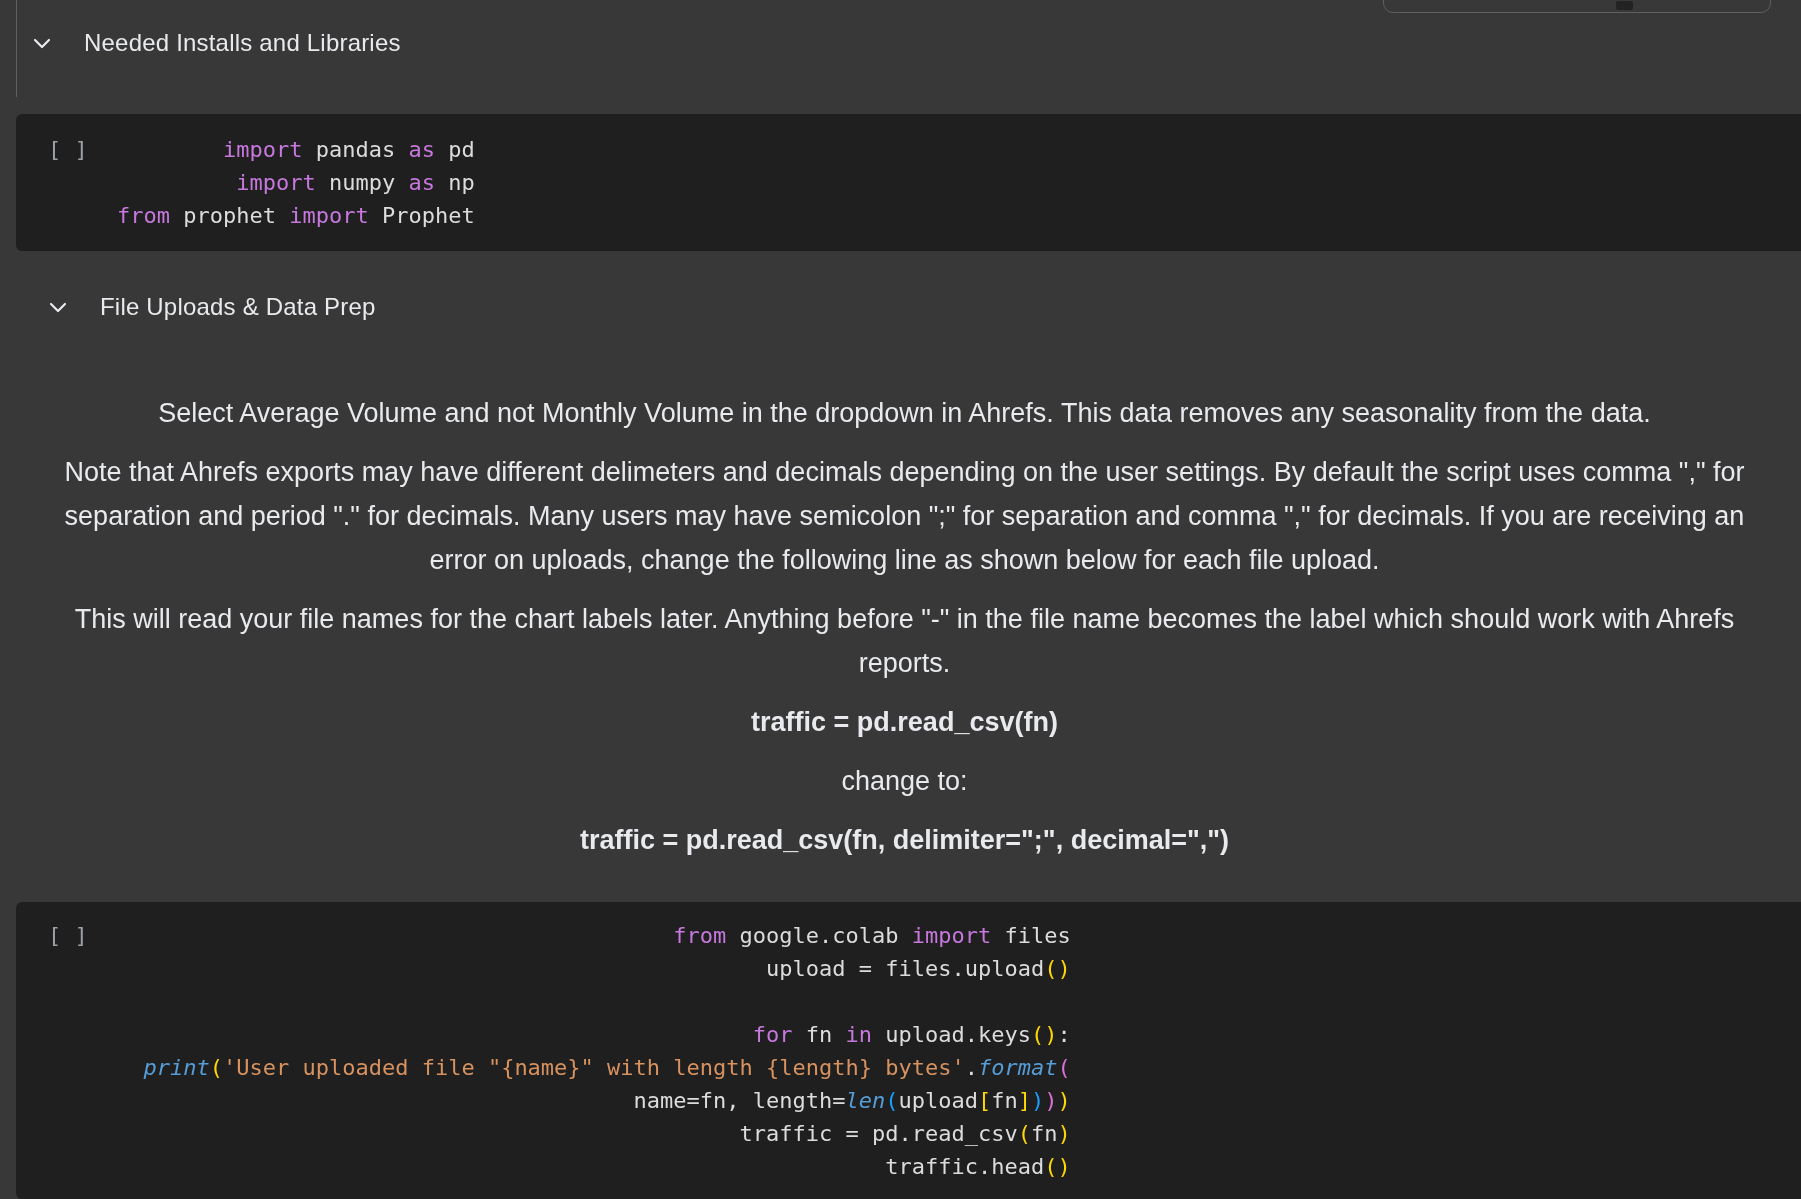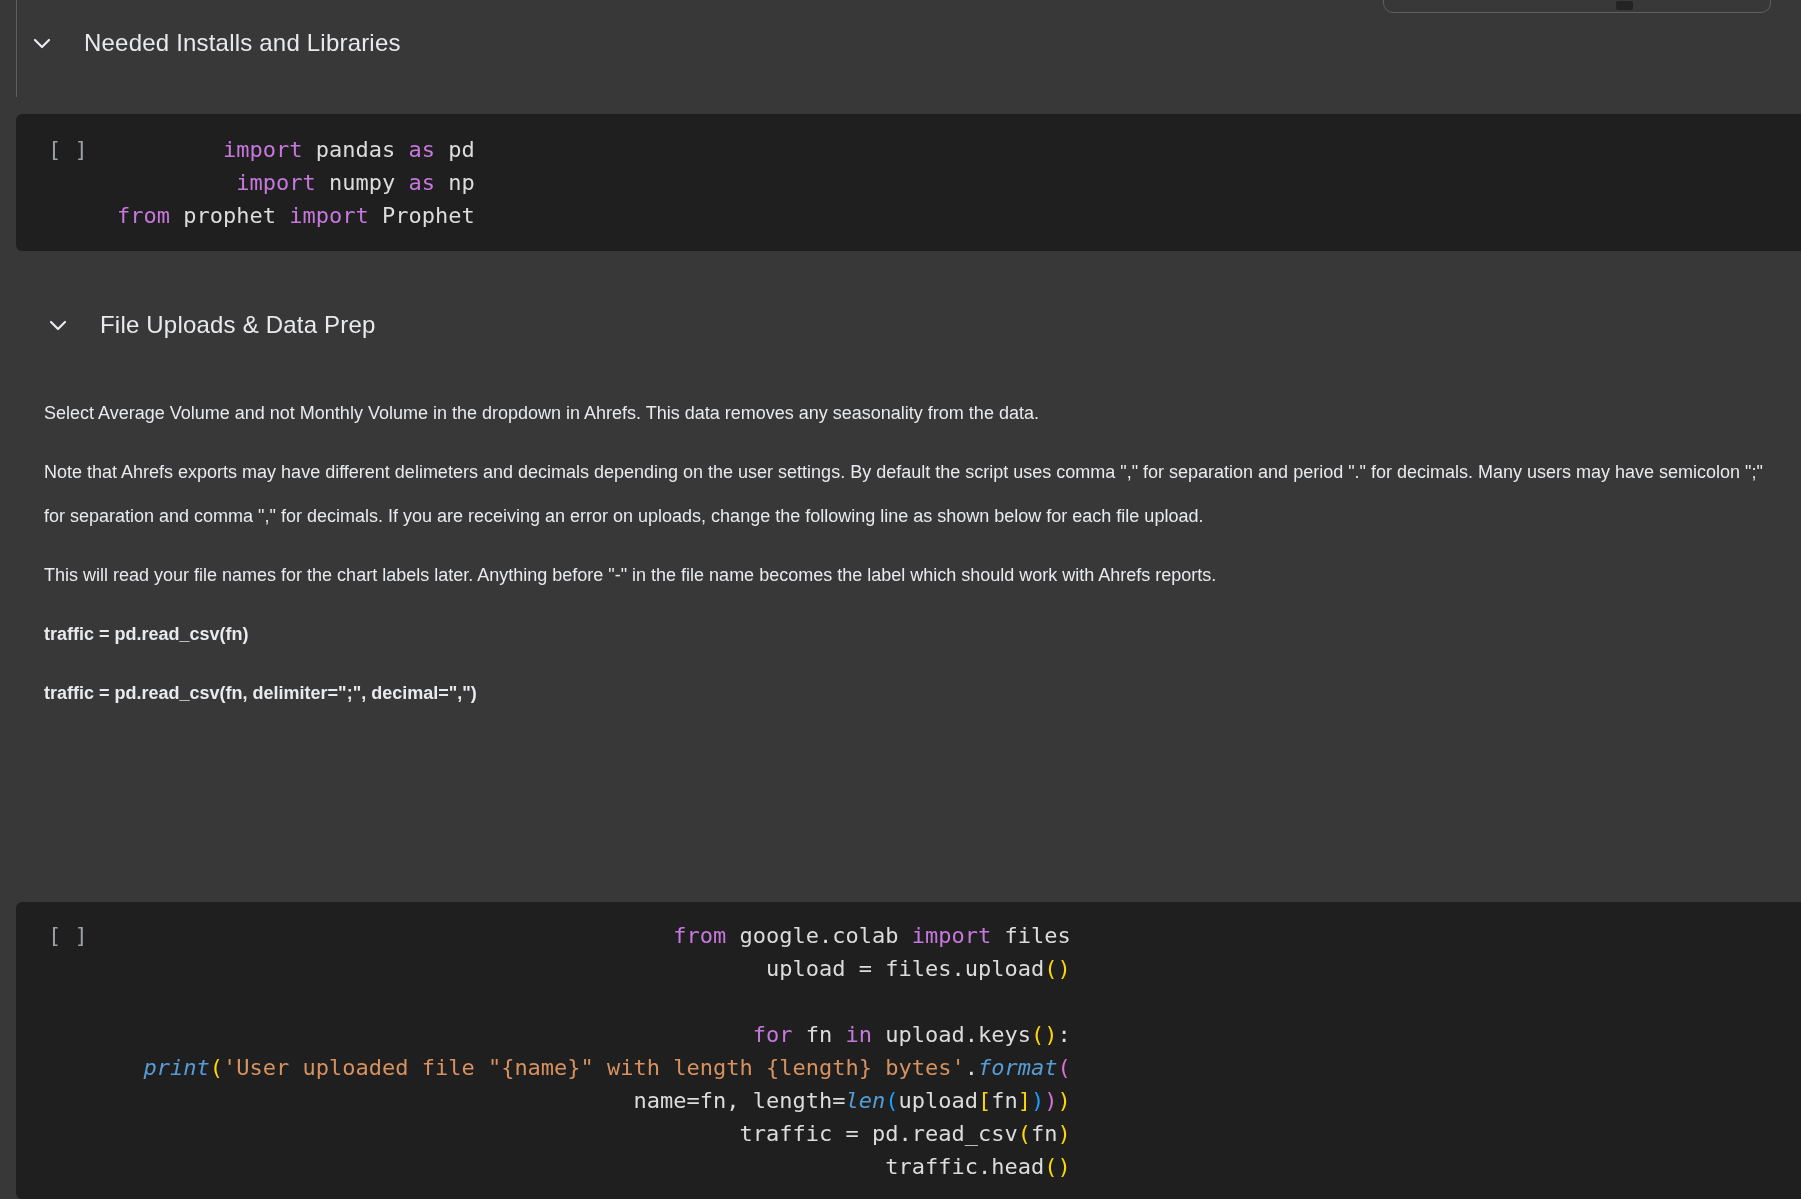--- a/index.html
+++ b/index.html
@@ -17,21 +17,21 @@
   
   .cell-toolbar{position:absolute;top:-31px;right:30px;width:386px;height:42px;
     border:1px solid var(--border,#5f5f5f);border-radius:10px;
     background:var(--bg,#383838);}
   .toolbar-icon{position:absolute;bottom:2px;left:232px;width:17px;height:9px;
     background:#232323;border-radius:2px;}
 
   .section-header{position:absolute;left:0;display:flex;align-items:center;
     gap:30px;padding-left:30px;height:46px;}
   #header-1{top:20px;}
-  #header-2{top:302px;padding-left:46px;}
+  #header-2{top:284px;padding-left:46px;}
   .chevron{width:24px;height:24px;flex:none;cursor:pointer;}
   .chevron svg{display:block;}
   .section-title{font-size:24px;font-weight:400;color:var(--text,#e8eaed);
     letter-spacing:.2px;white-space:nowrap;}
 
   .code-cell{position:absolute;left:16px;right:0;background:var(--cell_bg,#1f1f1f);
     border-radius:6px 0 0 6px;display:flex;
     font-family:"DejaVu Sans Mono","Liberation Mono",monospace;
     font-size:22px;line-height:33px;}
   #code-1{top:114px;height:137px;padding:19px 0 0 32px;box-sizing:border-box;}
@@ -42,21 +42,21 @@
   .tk-kw{color:var(--kw,#c678dd);}
   .tk-fn{color:var(--fn,#569cd6);font-style:italic;}
   .tk-str{color:var(--str,#d79260);}
   .tk-b1{color:var(--b1,#ffd700);}
   .tk-b2{color:var(--b2,#da70d6);}
   .tk-b3{color:var(--b3,#179fff);}
   .tk-pl{color:var(--code_plain,#dcdcdc);}
 
   .markdown{position:absolute;top:391px;left:32px;width:1745px;
     color:var(--text,#e8eaed);}
-  .md-p{margin:0 12px 15px;font-size:18px;line-height:44px;font-weight:400;}
+  .md-p{margin:0 4px 15px;font-size:27px;line-height:44px;font-weight:400;text-align:center;}
   .md-p.bold{font-weight:700;}
 </style>
 </head>
 <body>
 
 <div class="notebook">
 
   <div class="sel-border"></div>
 
   <div class="cell-toolbar">
@@ -84,20 +84,21 @@
         </svg>
     </span>
     <span class="section-title">File Uploads &amp; Data Prep</span>
   </div>
 
   <div class="markdown">
       <p class="md-p">Select Average Volume and not Monthly Volume in the dropdown in Ahrefs. This data removes any seasonality from the data.</p>
       <p class="md-p">Note that Ahrefs exports may have different delimeters and decimals depending on the user settings. By default the script uses comma "," for separation and period "." for decimals. Many users may have semicolon ";" for separation and comma "," for decimals. If you are receiving an error on uploads, change the following line as shown below for each file upload.</p>
       <p class="md-p">This will read your file names for the chart labels later. Anything before "-" in the file name becomes the label which should work with Ahrefs reports.</p>
       <p class="md-p bold">traffic = pd.read_csv(fn)</p>
+      <p class="md-p">change to:</p>
       <p class="md-p bold">traffic = pd.read_csv(fn, delimiter=";", decimal=",")</p>
     </div>
 
   <div class="code-cell" id="code-2">
     <span class="gutter">[ ]</span>
     <div class="code-area"><div class="code-line"><span class="tk-kw">from</span><span class="tk-pl"> google.colab </span><span class="tk-kw">import</span><span class="tk-pl"> files</span></div><div class="code-line"><span class="tk-pl">upload = files.upload</span><span class="tk-b1">(</span><span class="tk-b1">)</span></div><div class="code-line">&nbsp;</div><div class="code-line"><span class="tk-kw">for</span><span class="tk-pl"> fn </span><span class="tk-kw">in</span><span class="tk-pl"> upload.keys</span><span class="tk-b1">(</span><span class="tk-b1">)</span><span class="tk-pl">:</span></div><div class="code-line"><span class="tk-pl">  </span><span class="tk-fn">print</span><span class="tk-b1">(</span><span class="tk-str">'User uploaded file "{name}" with length {length} bytes'</span><span class="tk-pl">.</span><span class="tk-fn">format</span><span class="tk-b2">(</span></div><div class="code-line"><span class="tk-pl">      name=fn, length=</span><span class="tk-fn">len</span><span class="tk-b3">(</span><span class="tk-pl">upload</span><span class="tk-b1">[</span><span class="tk-pl">fn</span><span class="tk-b1">]</span><span class="tk-b3">)</span><span class="tk-b2">)</span><span class="tk-b1">)</span></div><div class="code-line"><span class="tk-pl">traffic = pd.read_csv</span><span class="tk-b1">(</span><span class="tk-pl">fn</span><span class="tk-b1">)</span></div><div class="code-line"><span class="tk-pl">traffic.head</span><span class="tk-b1">(</span><span class="tk-b1">)</span></div></div>
   </div>
 
 </div>
 

